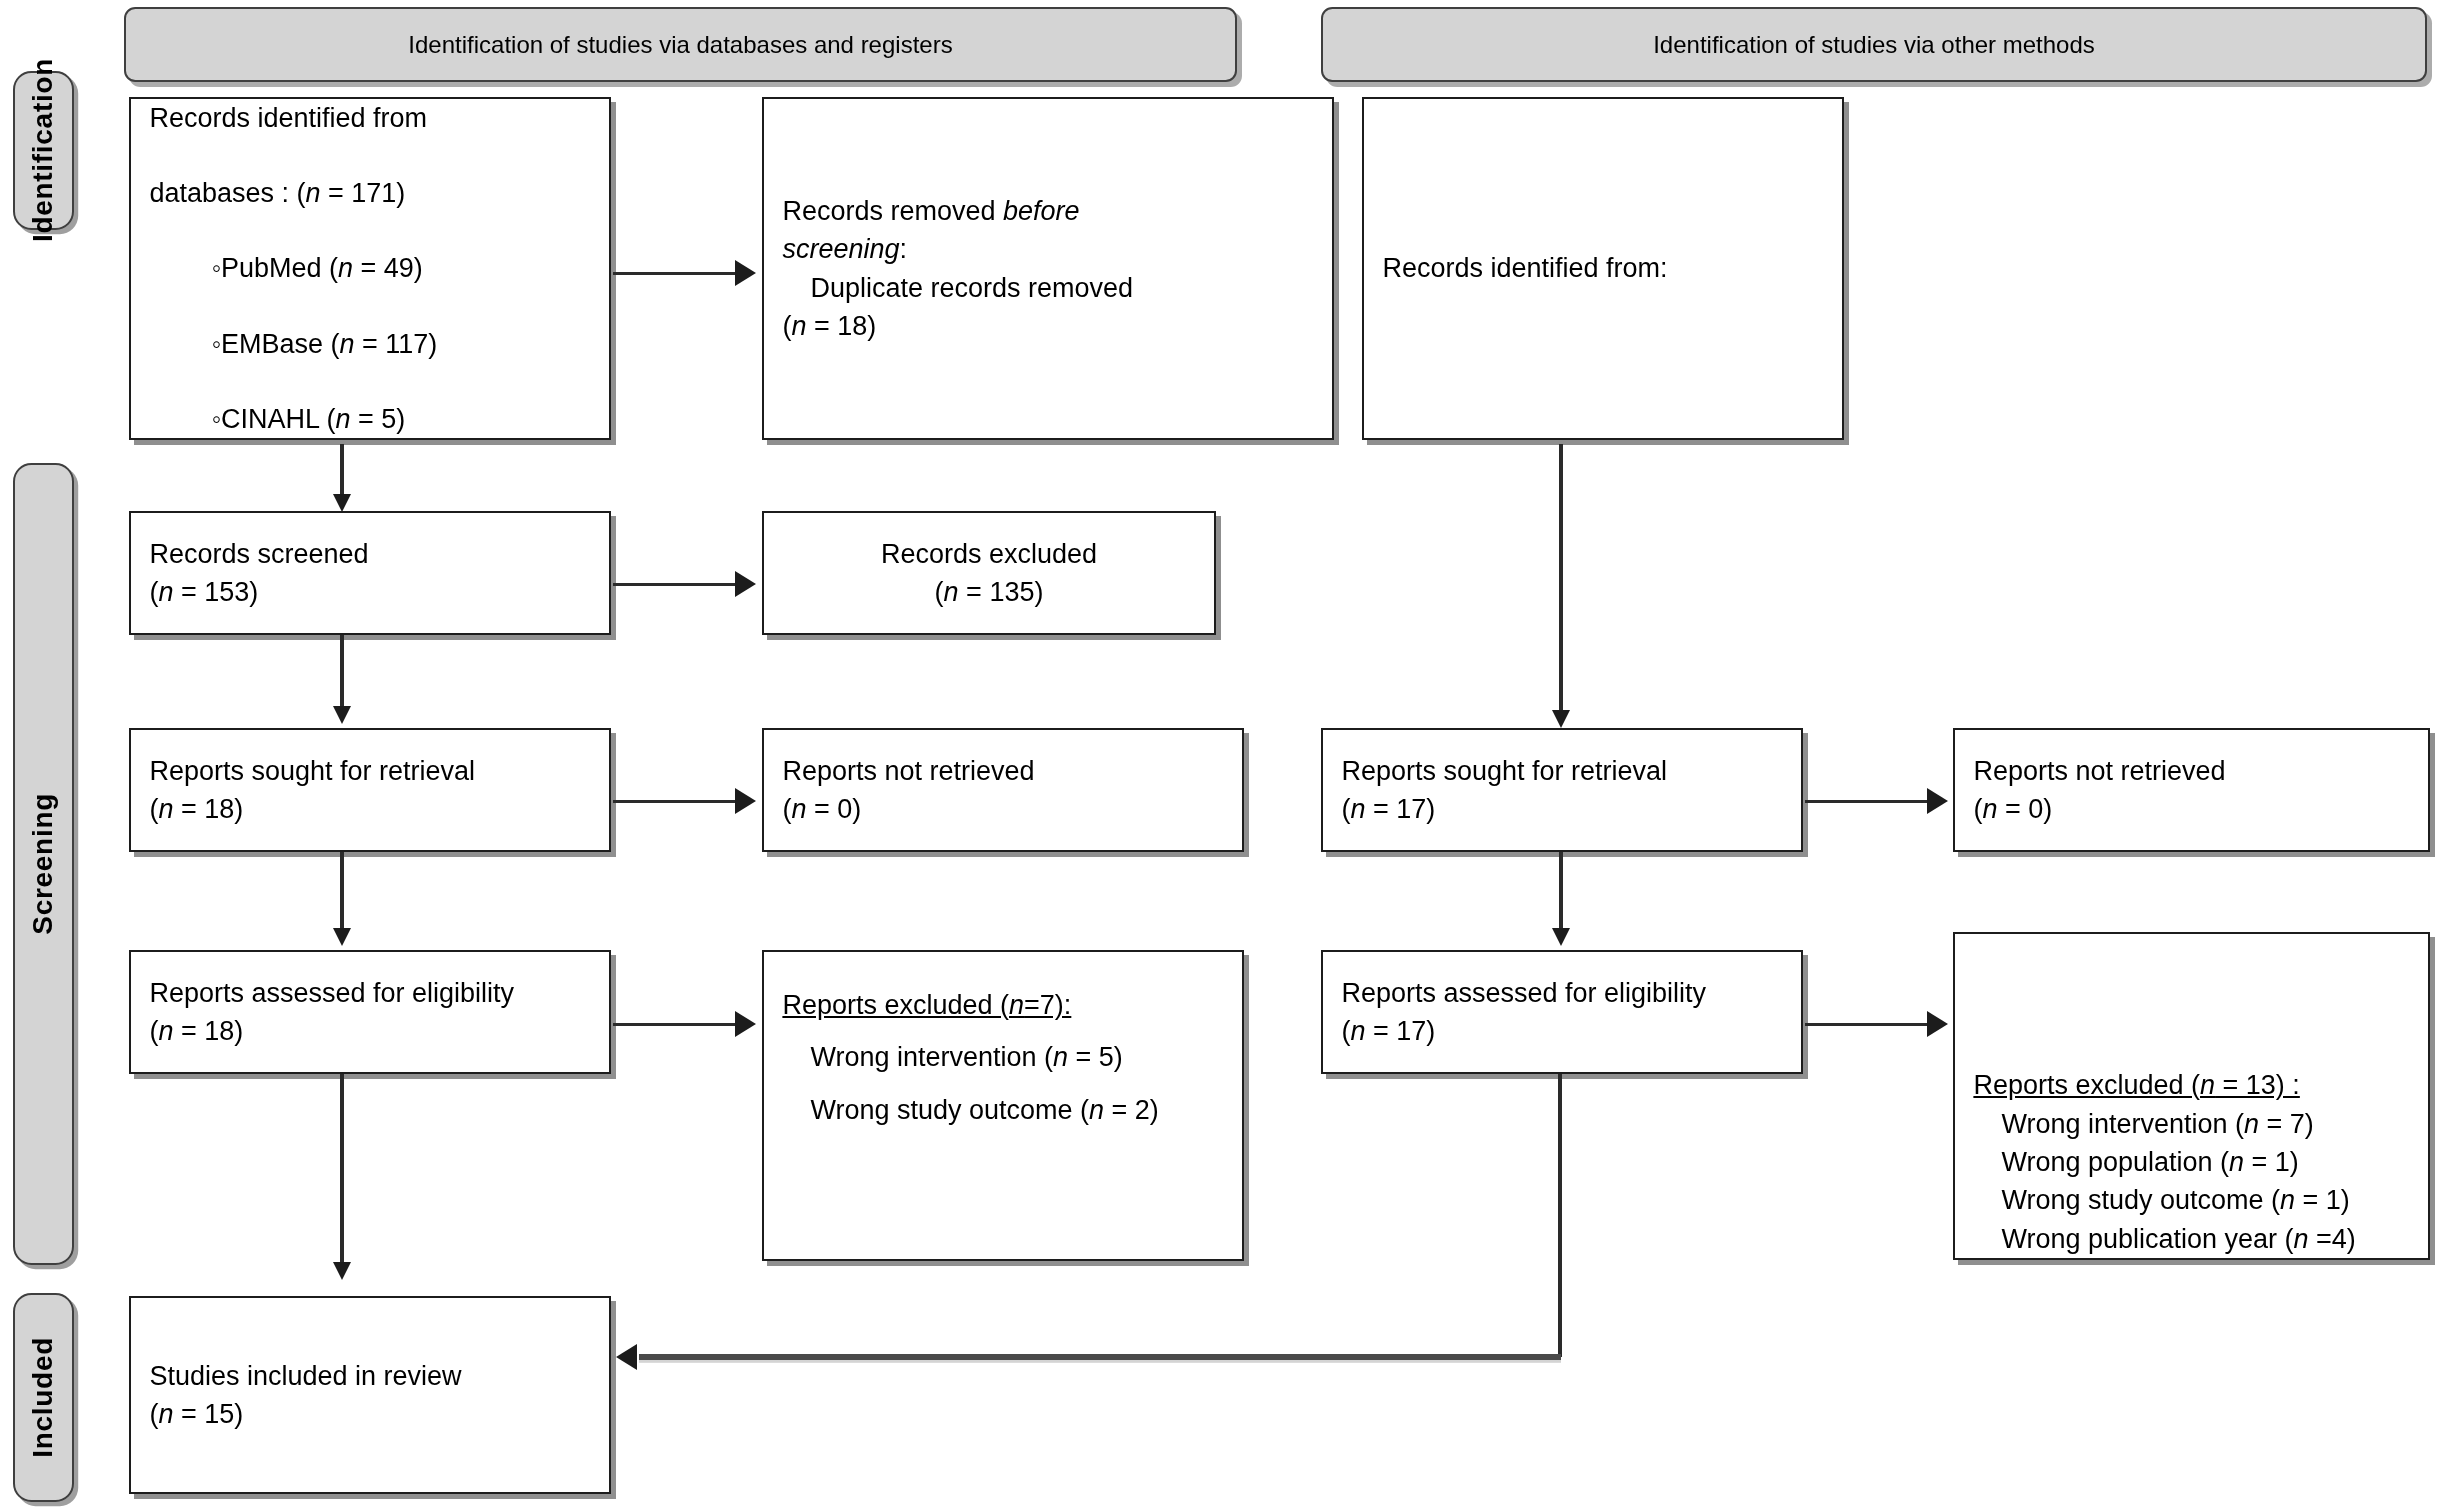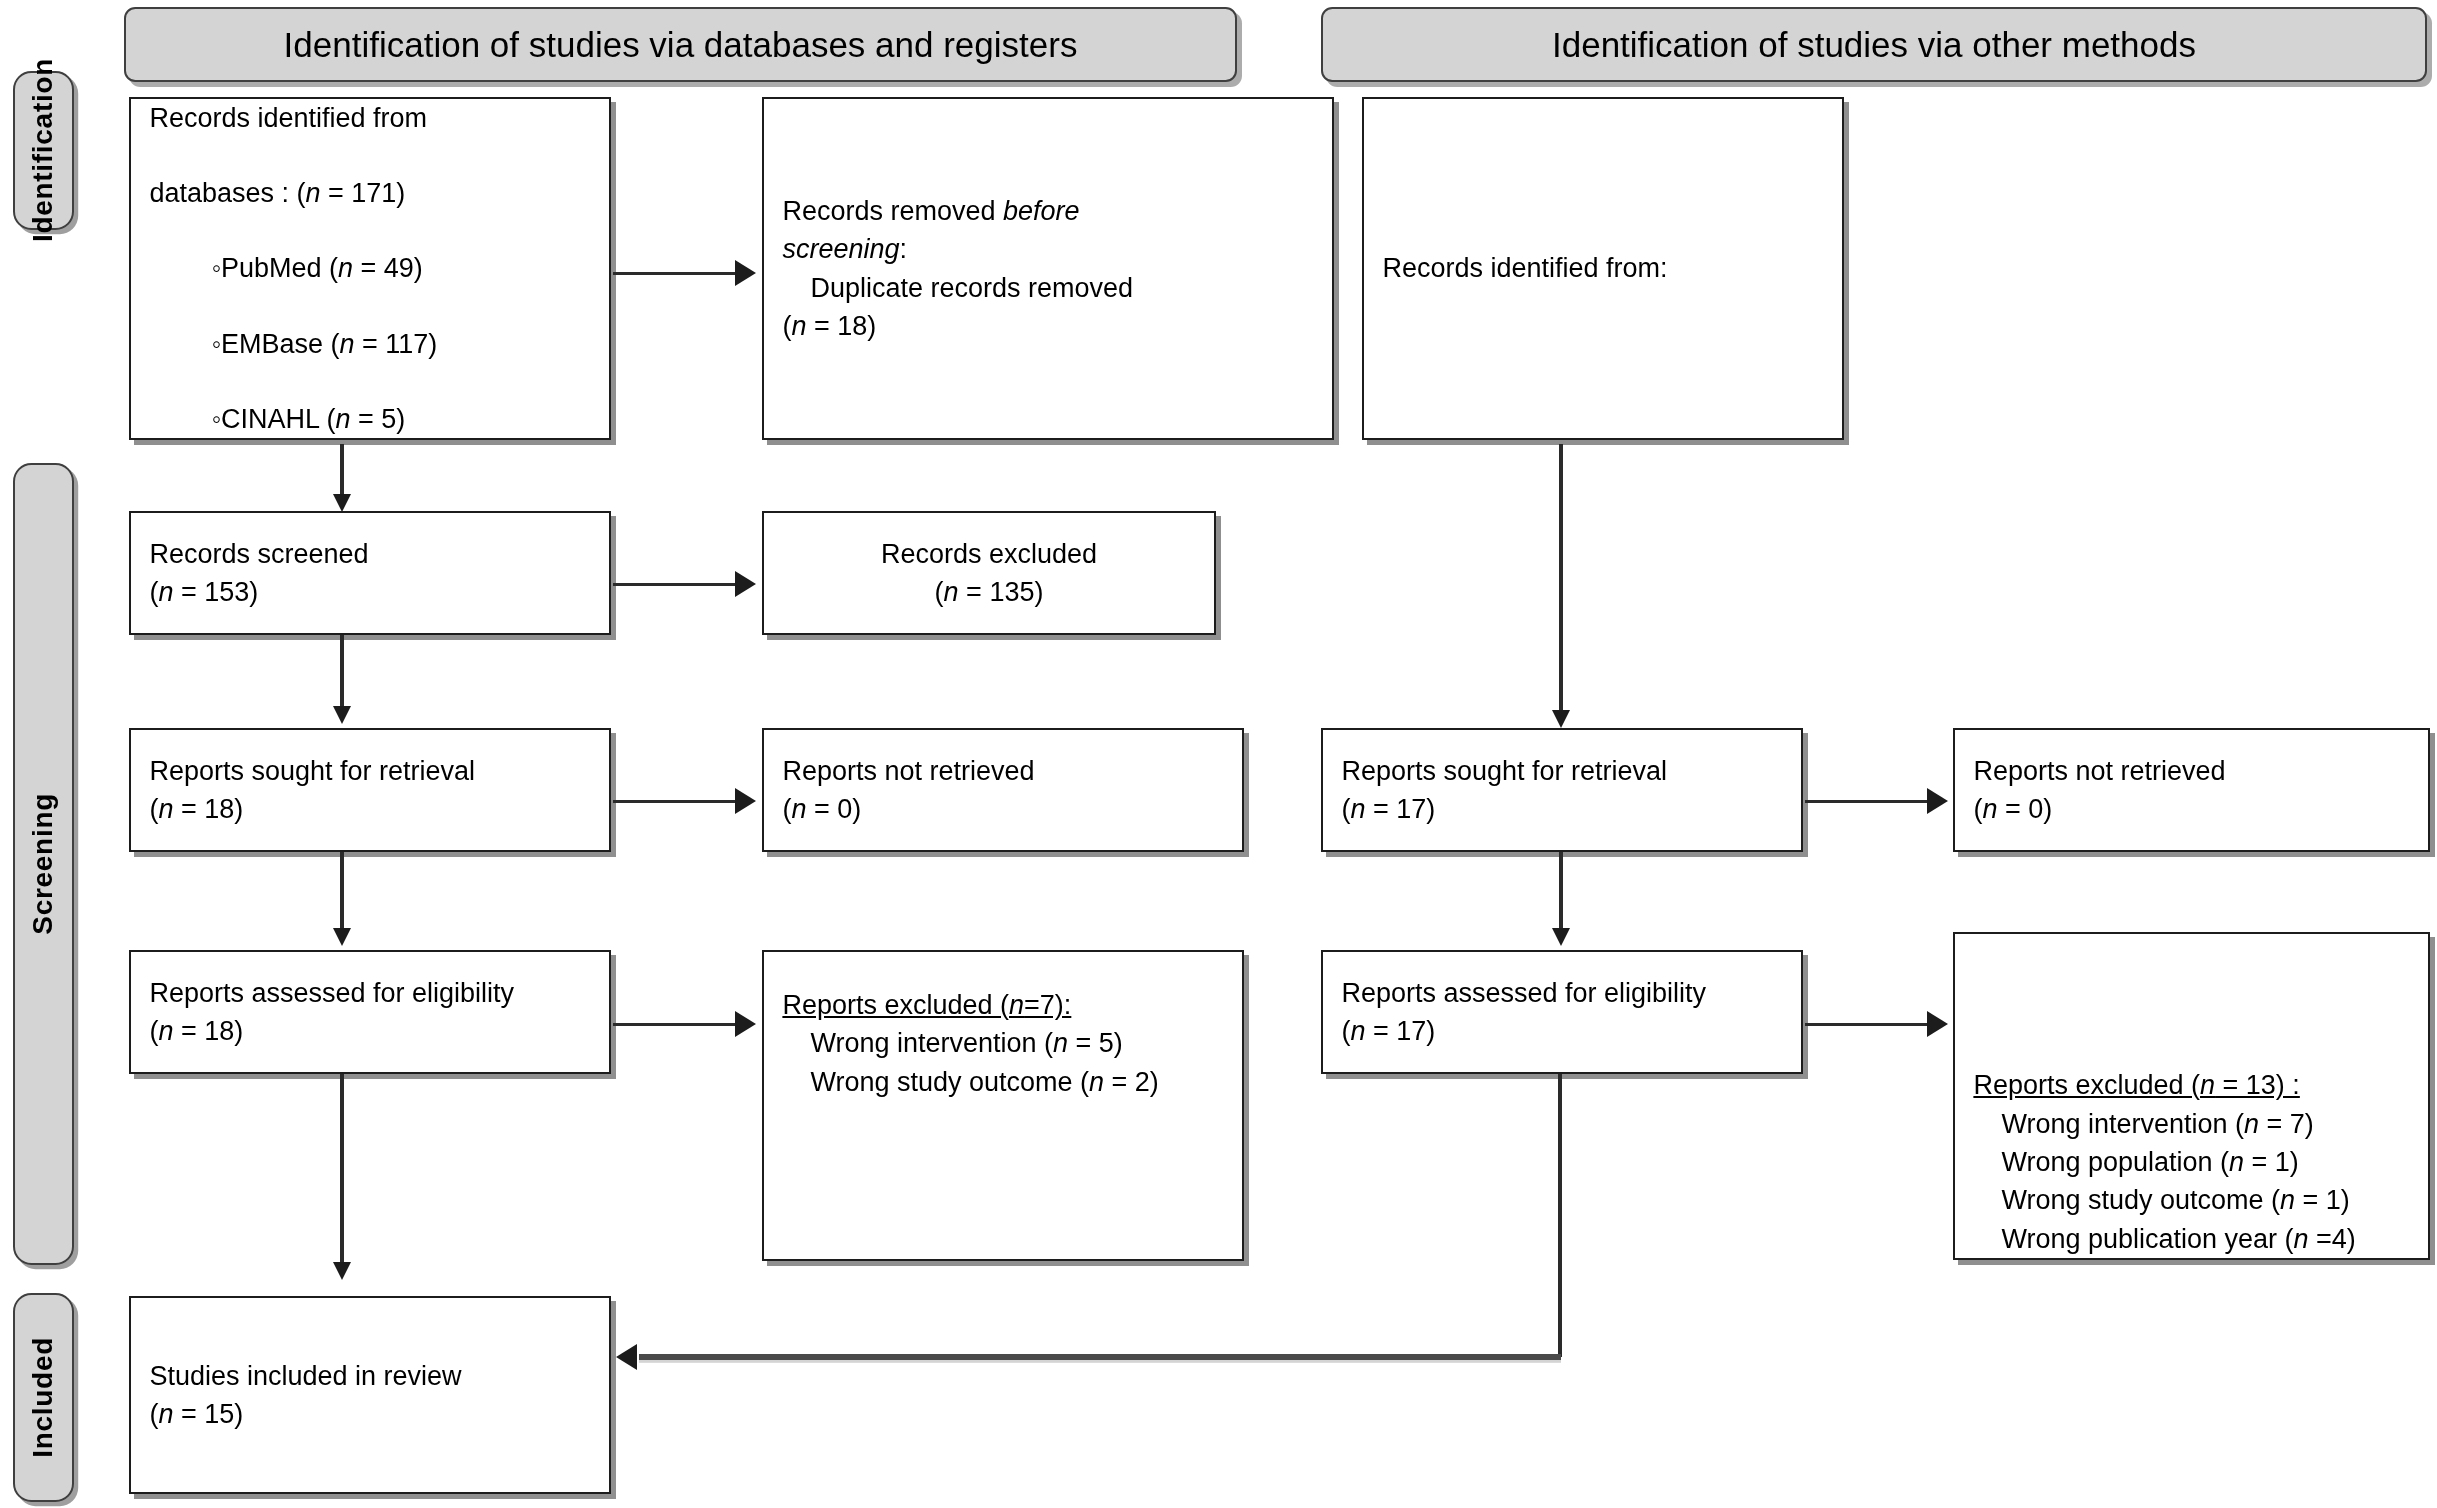--- a/index.html
+++ b/index.html
@@ -17,21 +17,21 @@
     writing-mode:vertical-rl;transform:rotate(180deg);
     font-weight:bold;font-size:28px;letter-spacing:0.7px;white-space:nowrap;
   }
 
   
   .hdr{
     position:absolute;background:#d4d4d4;
     border:2.1px solid #3f3f3f;border-radius:11.3px;
     box-shadow:5px 5px 0 rgba(90,90,90,.5);
     display:flex;align-items:center;justify-content:center;
-    font-size:35px;
+    font-size:24px;
   }
 
   
   .box{
     position:absolute;background:#fff;
     border:2.1px solid #1c1c1c;
     box-shadow:5px 5px 0 rgba(105,105,105,.75);
     box-sizing:border-box;
     display:flex;flex-direction:column;justify-content:center;
     padding:0 18.4px;
@@ -158,21 +158,21 @@
   <div class="vline" style="left:340px;top:852px;width:3.5px;height:81px;"></div>
   <div class="arrD" style="left:333px;top:928px;"></div>
 
   <div class="box" style="left:129px;top:950px;width:482px;height:124px;">
     <div class="ln">Reports assessed for eligibility</div>
     <div class="ln">
       <span>(</span><span class="nv">n</span><span> = 18)</span>
     </div>
   </div>
 
-  <div class="box" style="left:762px;top:950px;width:482px;height:311px;justify-content:flex-start;padding-top:34px;">
+  <div class="box" style="left:762px;top:950px;width:482px;height:311px;justify-content:flex-start;padding-top:34px;gap:14px;">
     <div class="ln">
       <span class="ul"><span>Reports excluded (</span><span class="nv">n</span><span>=7):</span></span>
     </div>
     <div class="ln ind2">
       <span>Wrong intervention (</span><span class="nv">n</span><span> = 5)</span>
     </div>
     <div class="ln ind2">
       <span>Wrong study outcome (</span><span class="nv">n</span><span> = 2)</span>
     </div>
   </div>

